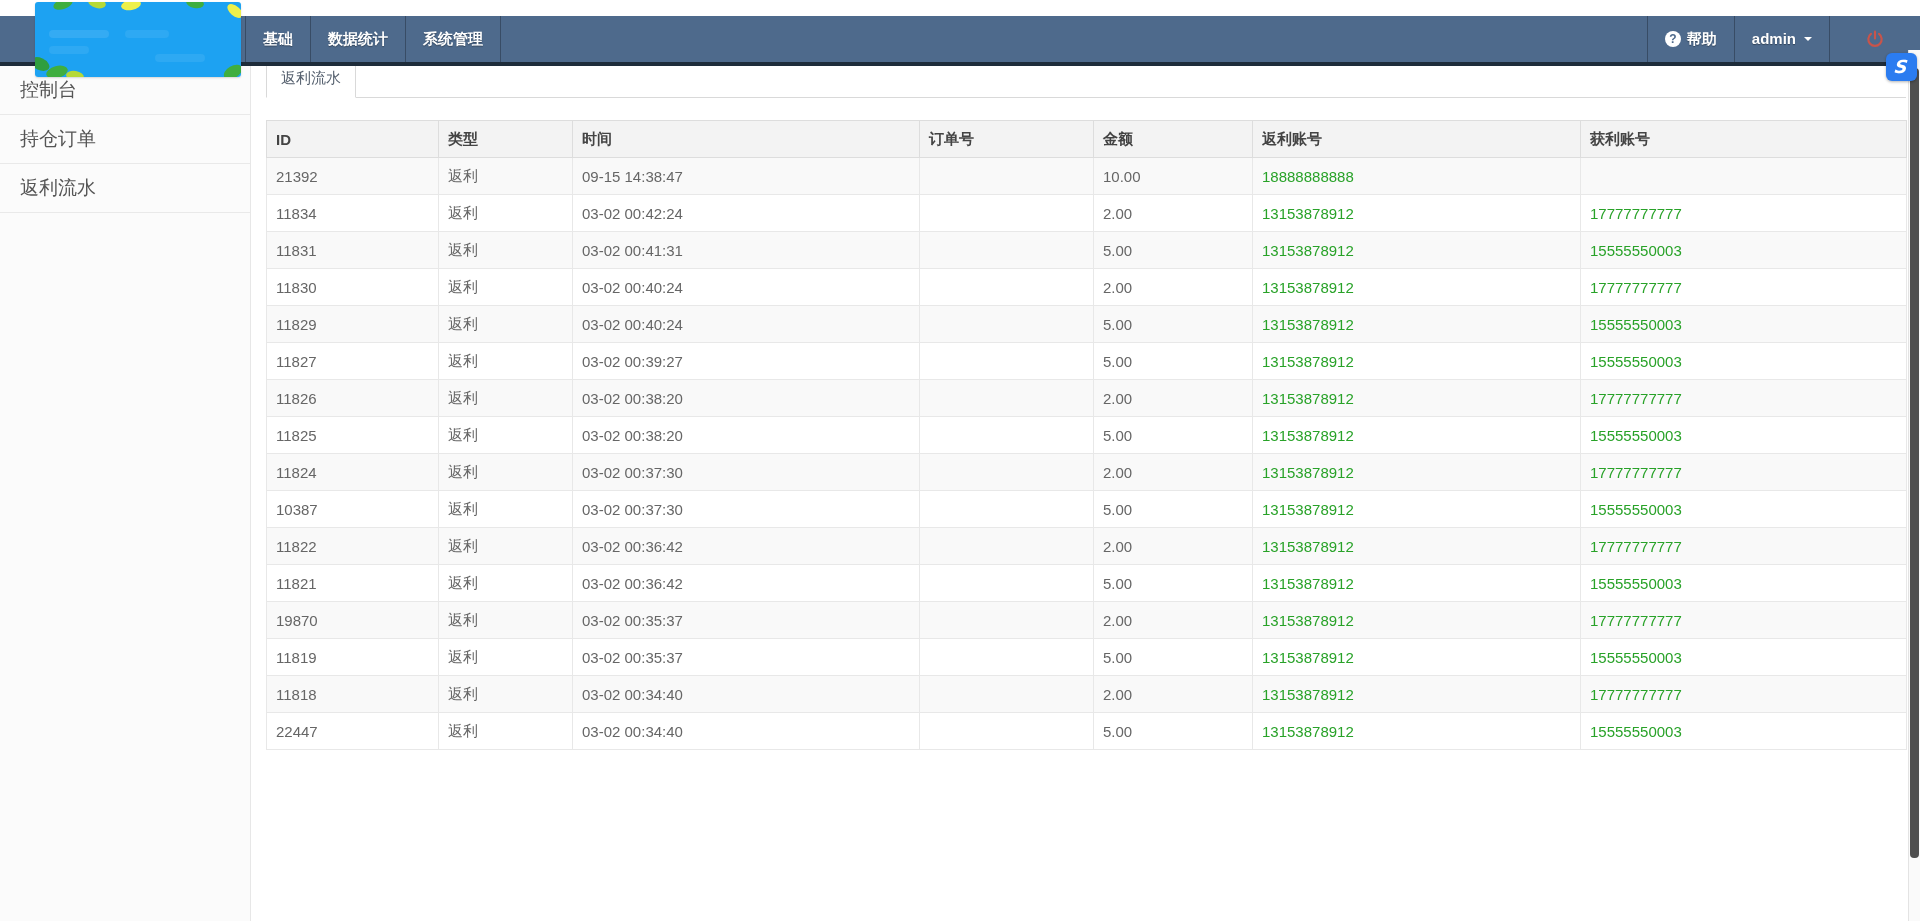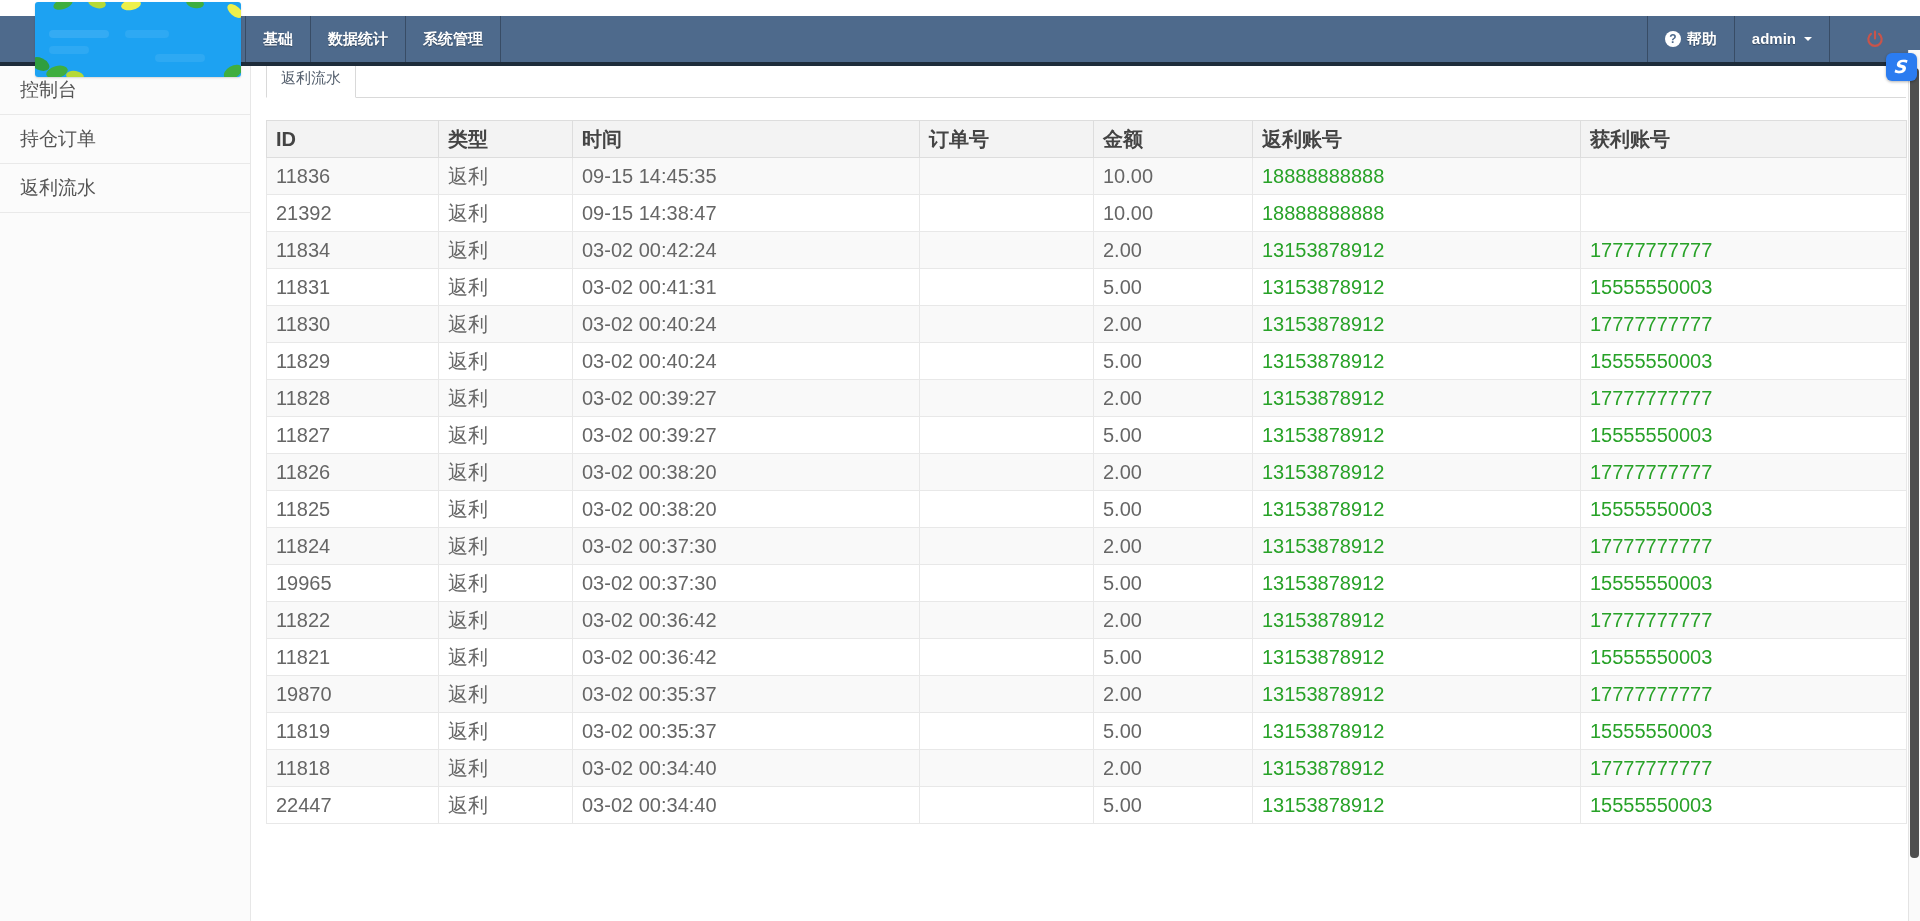--- a/index.html
+++ b/index.html
@@ -49,21 +49,21 @@
   
   .content{position:absolute;left:251px;top:50px;width:1669px;height:871px;padding-top:7px;box-sizing:border-box;}
   .tabs{margin-left:15px;width:1640px;border-bottom:1px solid #d9d9d9;height:41px;box-sizing:border-box;}
   .tab{
     display:inline-block;box-sizing:border-box;height:41px;padding:9px 14px;margin-bottom:-1px;
     background:#fff;border:1px solid #d9d9d9;border-bottom-color:#fff;
     font-size:15px;line-height:21px;color:#55606e;cursor:pointer;
   }
   .rebate-table{
     margin:22px 0 0 15px;width:1640px;border-collapse:collapse;table-layout:fixed;
-    font-size:20px;color:#666;
+    font-size:15px;color:#666;
   }
   .rebate-table th{
     height:37px;box-sizing:border-box;padding:0 8px 0 9px;text-align:left;
     background:#f3f3f3;color:#444;font-weight:bold;border:1px solid #ddd;
   }
   .rebate-table td{
     height:37px;box-sizing:border-box;padding:0 8px 0 9px;text-align:left;
     border:1px solid #e8e8e8;overflow:hidden;white-space:nowrap;
   }
   .rebate-table tbody tr:nth-child(odd){background:#f9f9f9;}
@@ -159,41 +159,32 @@
         <th>ID</th>
         <th>类型</th>
         <th>时间</th>
         <th>订单号</th>
         <th>金额</th>
         <th>返利账号</th>
         <th>获利账号</th>
       </tr>
     </thead>
     <tbody id="table-body">
-  <tr>
-    <td>11836</td>
-    <td>返利</td>
-    <td>09-15 14:45:35</td>
+
+  <tr>
+    <td>21392</td>
+    <td>返利</td>
+    <td>09-15 14:38:47</td>
     <td></td>
     <td>10.00</td>
     <td><a>18888888888</a></td>
     <td><a></a></td>
   </tr>
 
   <tr>
-    <td>21392</td>
-    <td>返利</td>
-    <td>09-15 14:38:47</td>
-    <td></td>
-    <td>10.00</td>
-    <td><a>18888888888</a></td>
-    <td><a></a></td>
-  </tr>
-
-  <tr>
     <td>11834</td>
     <td>返利</td>
     <td>03-02 00:42:24</td>
     <td></td>
     <td>2.00</td>
     <td><a>13153878912</a></td>
     <td><a>17777777777</a></td>
   </tr>
 
 
@@ -221,35 +212,26 @@
   <tr>
     <td>11829</td>
     <td>返利</td>
     <td>03-02 00:40:24</td>
     <td></td>
     <td>5.00</td>
     <td><a>13153878912</a></td>
     <td><a>15555550003</a></td>
   </tr>
 
-  <tr>
-    <td>11828</td>
+
+  <tr>
+    <td>11827</td>
     <td>返利</td>
     <td>03-02 00:39:27</td>
     <td></td>
-    <td>2.00</td>
-    <td><a>13153878912</a></td>
-    <td><a>17777777777</a></td>
-  </tr>
-
-  <tr>
-    <td>11827</td>
-    <td>返利</td>
-    <td>03-02 00:39:27</td>
-    <td></td>
     <td>5.00</td>
     <td><a>13153878912</a></td>
     <td><a>15555550003</a></td>
   </tr>
 
   <tr>
     <td>11826</td>
     <td>返利</td>
     <td>03-02 00:38:20</td>
     <td></td>
@@ -272,21 +254,21 @@
     <td>11824</td>
     <td>返利</td>
     <td>03-02 00:37:30</td>
     <td></td>
     <td>2.00</td>
     <td><a>13153878912</a></td>
     <td><a>17777777777</a></td>
   </tr>
 
   <tr>
-    <td>19965</td>
+    <td>10387</td>
     <td>返利</td>
     <td>03-02 00:37:30</td>
     <td></td>
     <td>5.00</td>
     <td><a>13153878912</a></td>
     <td><a>15555550003</a></td>
   </tr>
 
   <tr>
     <td>11822</td>

